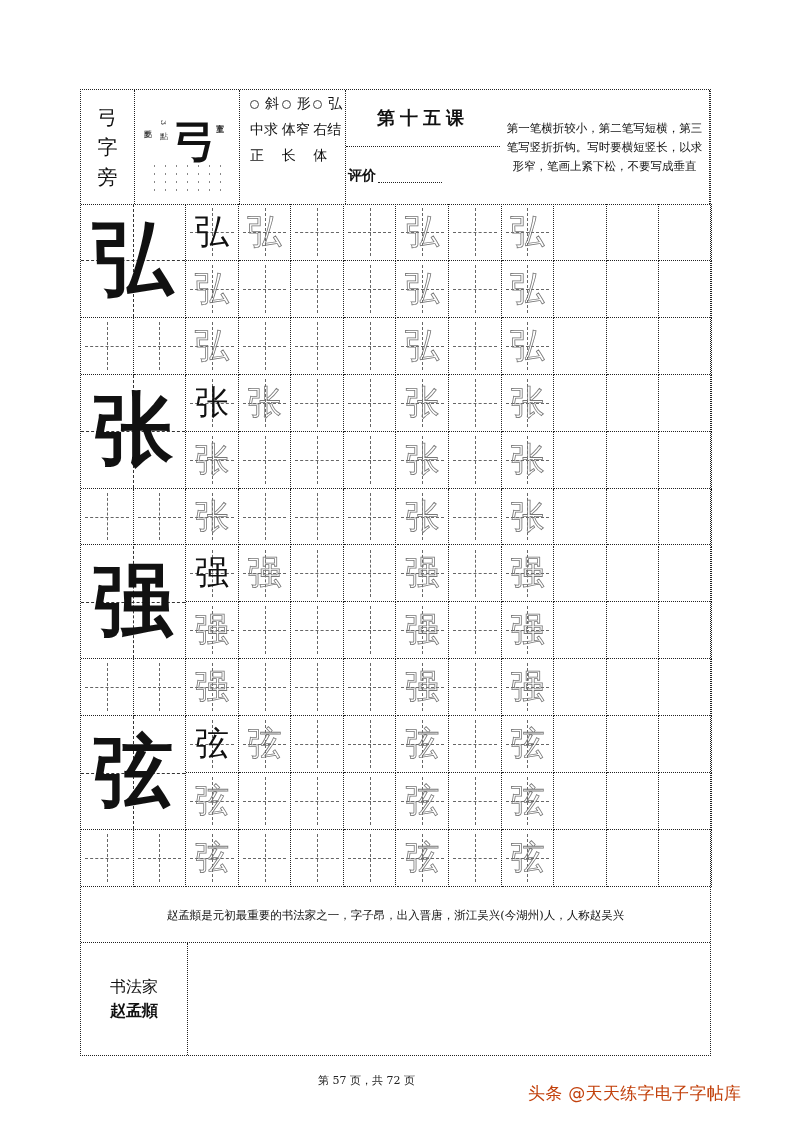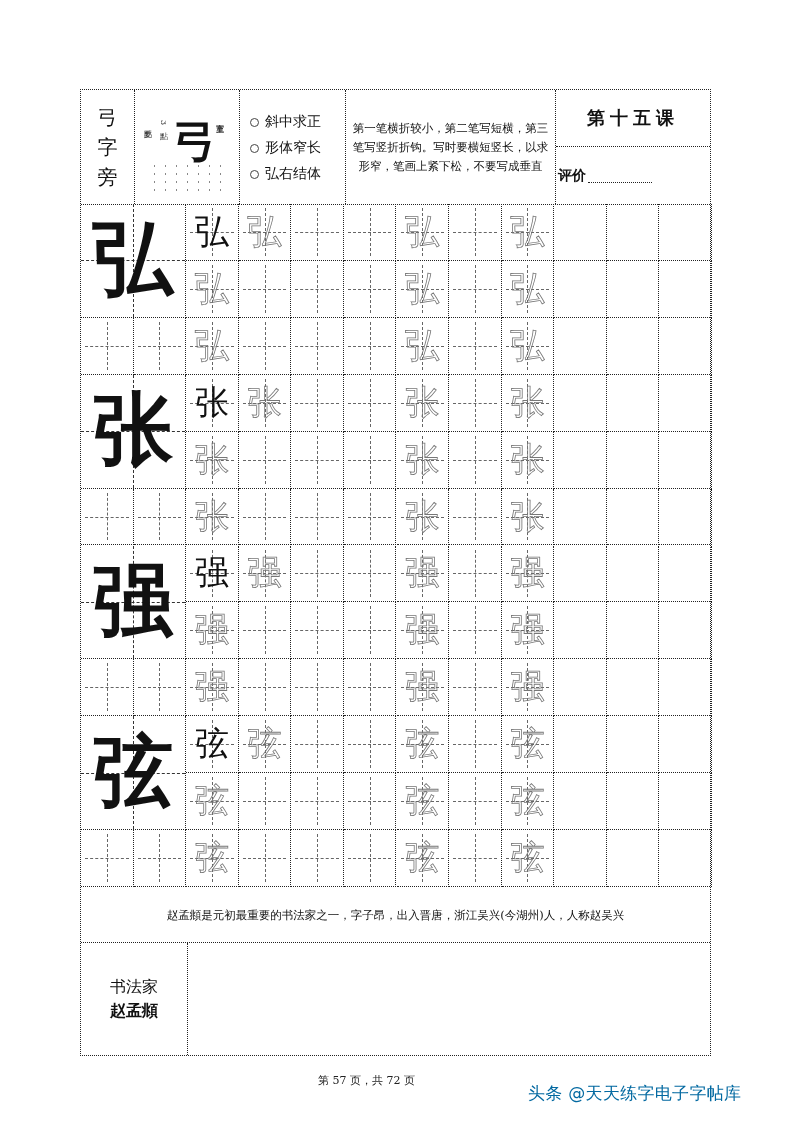--- a/index.html
+++ b/index.html
@@ -14,21 +14,21 @@
   .hcell { height:100%; border-right:1.5px dotted #222; box-sizing:border-box; position:relative; }
   .radical { width:54px; display:flex; flex-direction:column; align-items:center;
              justify-content:center; font-size:20px; line-height:30px; }
   .radical-demo { width:105px; }
   .radical-demo .big { position:absolute; left:38px; top:22px; font-size:44px; font-weight:bold;
                        font-family:"DejaVu Serif", serif; }
   .radical-demo .side { position:absolute; font-size:8px; line-height:9px; writing-mode:vertical-rl; color:#333; }
   .radical-demo .dots { position:absolute; left:14px; top:72px; width:78px; height:34px;
                         background-image:radial-gradient(#555 1px, transparent 1.2px);
                         background-size:11px 8px; opacity:.7; }
-  .points { width:106px; display:flex; flex-direction:column; justify-content:center;
+  .points { width:106px; display:flex; flex-direction:row; justify-content:space-between;
             padding-left:10px; font-size:14px; line-height:26px; box-sizing:border-box; }
   .points .bul { display:inline-block; width:7px; height:7px; border:1px solid #444; border-radius:50%;
                  margin-right:6px; vertical-align:middle; }
   .keytitle { width:52px; display:flex; flex-direction:column; align-items:center; justify-content:center;
               font-family:"DejaVu Sans", sans-serif; font-weight:bold; font-size:16px; line-height:22px; }
   .keytext { width:210px; display:flex; align-items:center; justify-content:center;
              text-align:center; font-size:11.5px; line-height:19px; padding:0 6px; box-sizing:border-box; }
   .lesson { flex:1; border-right:none; display:flex; flex-direction:column; }
   .lesson .top { height:56px; border-bottom:1.5px dotted #222; display:flex; align-items:center;
                  justify-content:center; font-size:18px; font-weight:bold; letter-spacing:5px; }
@@ -55,21 +55,21 @@
           font-size:11.5px; line-height:20px; padding:0 12px; box-sizing:border-box; }
   .bio2 { position:absolute; left:0; top:853px; width:100%; bottom:0; display:flex; }
   .bio2 .name { width:106px; border-right:1.5px dotted #222; display:flex; flex-direction:column;
                 align-items:center; justify-content:center; font-size:16px; line-height:24px; }
   .bio2 .name .strong { font-family:"DejaVu Sans", sans-serif; font-weight:bold; }
   .bio2 .desc { flex:1; display:flex; align-items:center; justify-content:center; text-align:center;
                 font-size:11.5px; line-height:19px; padding:0 6px; box-sizing:border-box; }
 
   .pagenum { position:absolute; left:318px; top:1073px; font-size:11px; color:#222; }
   .watermark { position:absolute; left:528px; top:1082px; font-family:"DejaVu Sans", sans-serif;
-               font-size:17px; color:#0369a1; letter-spacing:0.3px; }
+               font-size:17px; color:#c2410c; letter-spacing:0.3px; }
 </style>
 </head>
 <body>
 
 <div class="page">
 
   <div class="hdr">
     <div class="hcell radical">
       <span>弓</span>
       <span>字</span>
@@ -80,29 +80,29 @@
       <span class="side" style="left:24px;top:30px;">3點</span>
       <span class="big">弓</span>
       <span class="side" style="left:80px;top:28px;">上窄下寬</span>
       <span class="dots"></span>
     </div>
     <div class="hcell points">
       <div><span class="bul"></span><span>斜中求正</span></div>
       <div><span class="bul"></span><span>形体窄长</span></div>
       <div><span class="bul"></span><span>弘右结体</span></div>
     </div>
-    <div class="hcell keytext">
-      <span>第一笔横折较小，第二笔写短横，第三笔写竖折折钩。写时要横短竖长，以求形窄，笔画上紧下松，不要写成垂直</span>
-    </div>
     <div class="hcell lesson">
       <div class="top">第十五课</div>
       <div class="bot">
         <span>评价</span>
         <span class="line"></span>
       </div>
+    </div>
+    <div class="hcell keytext">
+      <span>第一笔横折较小，第二笔写短横，第三笔写竖折折钩。写时要横短竖长，以求形窄，笔画上紧下松，不要写成垂直</span>
     </div>
   </div>
 
   <div class="grid" id="grid">
       <div class="bigcell" style="left: 0px; top: 0px; width: 105.167px; height: 113.833px;">
         <span class="ch solid">弘</span>
       </div>
       <div class="cell tian" style="left: 105.167px; top: 0px; width: 52.5833px; height: 56.9167px;">
         <span class="ch solid">弘</span>
       </div>

